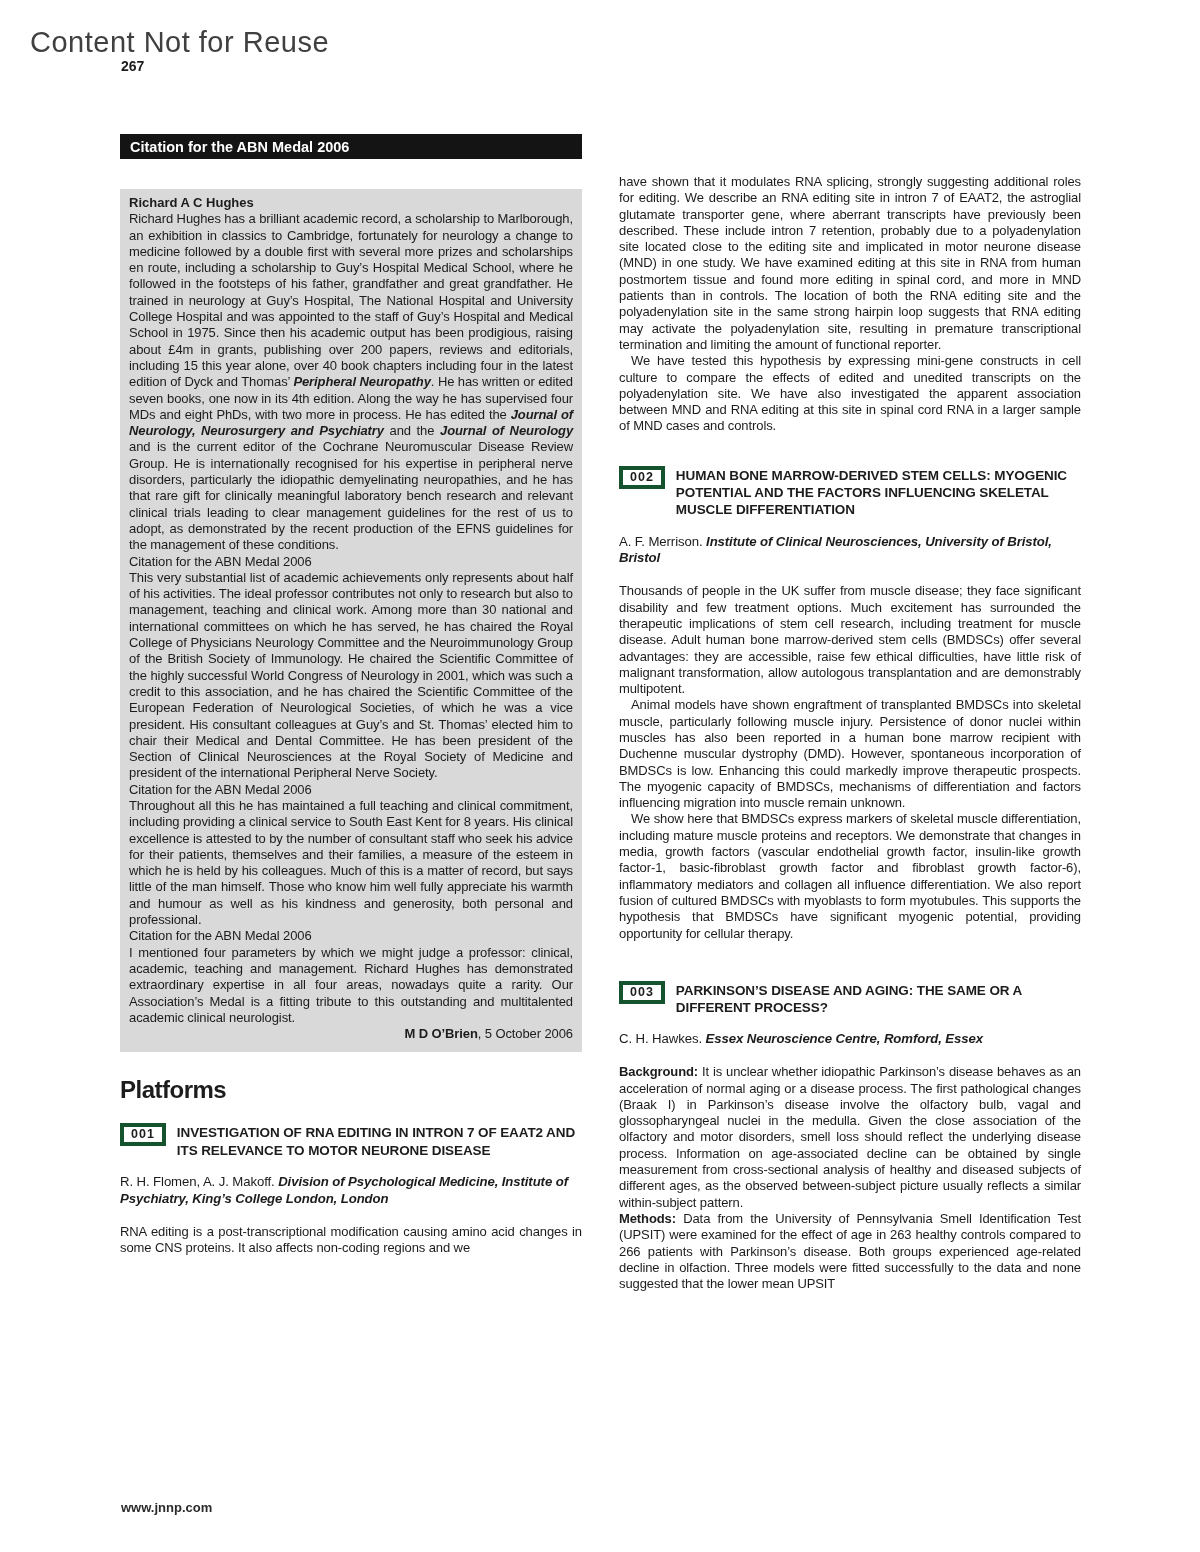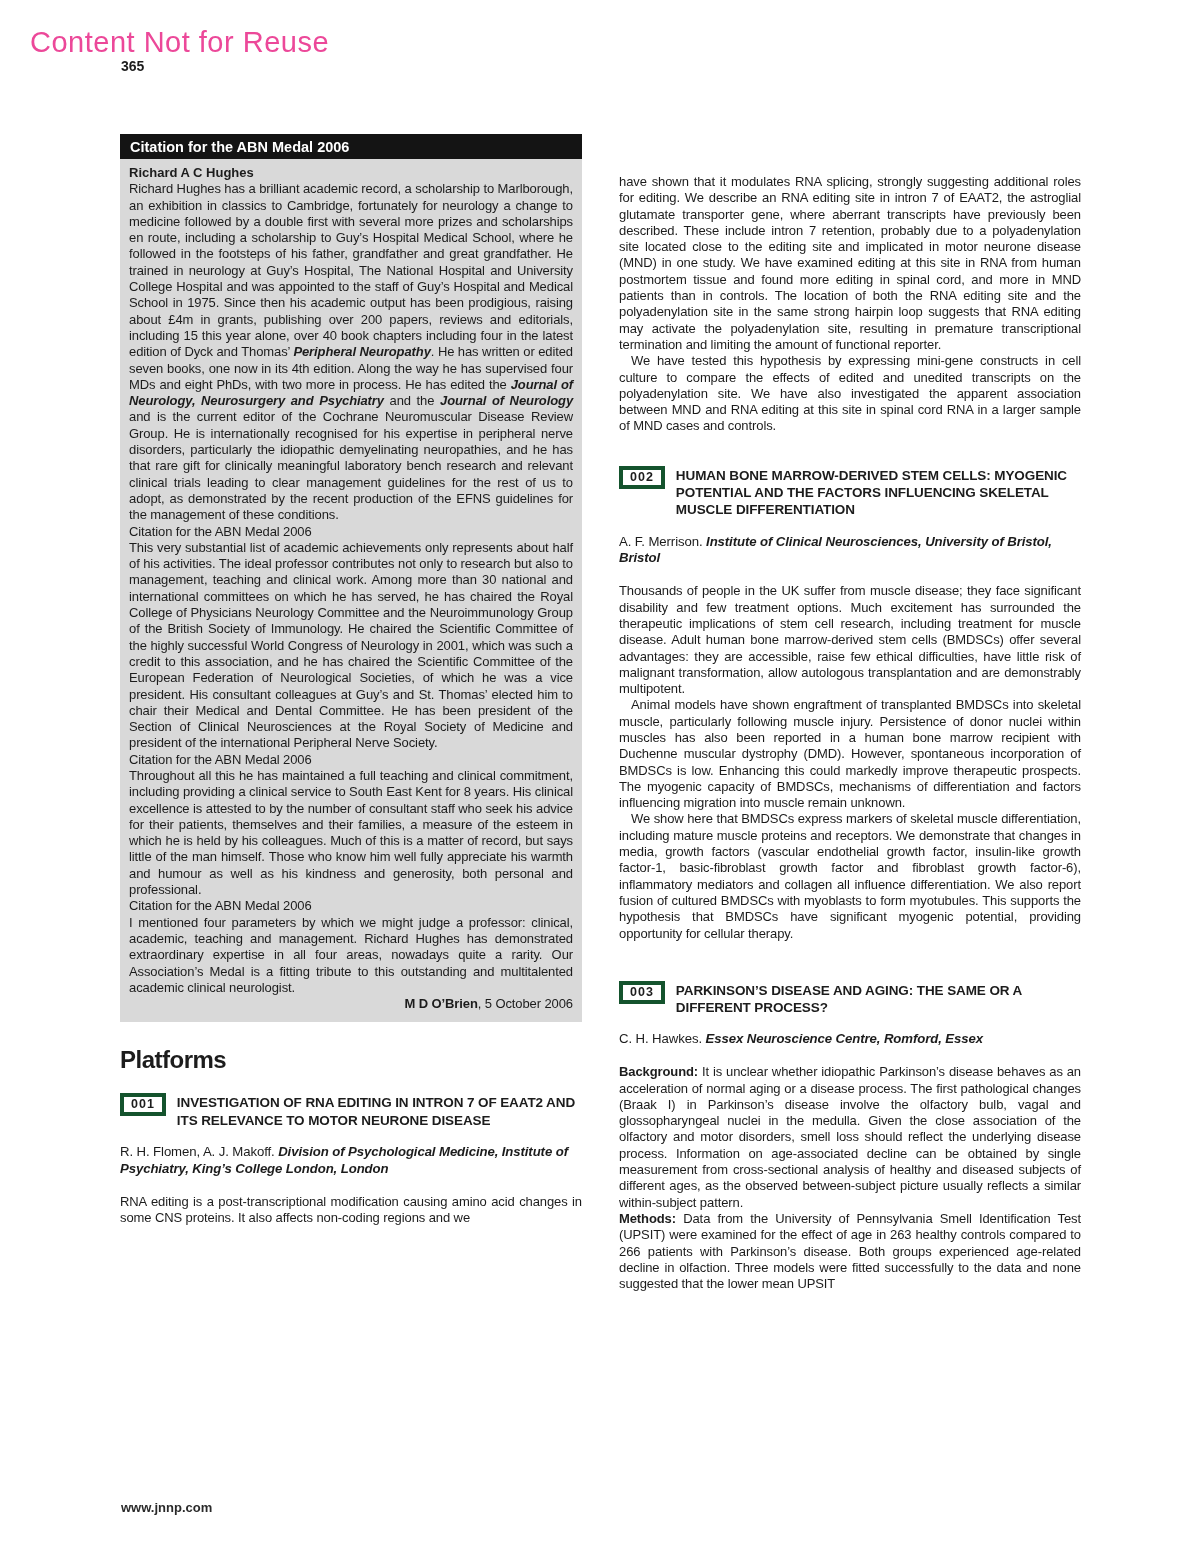--- a/index.html
+++ b/index.html
@@ -6,21 +6,21 @@
   body {
     width: 1200px; height: 1552px;
     background: #ffffff;
     color: #1c1c1c;
     font-family: "Liberation Sans", sans-serif;
     position: relative;
     overflow: hidden;
   }
   .watermark {
     position: absolute; top: 26px; left: 30px;
-    font-size: 29px; color: #ec4899; letter-spacing: 0.5px;
+    font-size: 29px; color: #404040; letter-spacing: 0.5px;
   }
   .page-number {
     position: absolute; top: 58px; left: 121px;
     font-size: 14px; font-weight: bold;
   }
   .content { position: absolute; top: 98px; left: 120px; width: 962px; }
 
   .title-row { display: flex; align-items: flex-end; }
   .main-title {
     margin: 0; font-size: 55px; font-weight: bold;
@@ -41,20 +41,21 @@
 
   .citation-box { width: 100%; }
   .citation-header {
     background: #141414; color: #ffffff;
     font-weight: bold; font-size: 14.5px;
     padding: 5px 10px 4px 10px;
   }
   .citation-body {
     background: #d9d9d9;
     padding: 6px 9px 10px 9px;
+    margin-top: 30px;
   }
   .citation-body .author-name {
     margin: 0; font-size: 13px; line-height: 16.3px; font-weight: bold;
   }
   .para {
     margin: 0; font-size: 13px; line-height: 16.3px;
     text-align: justify; letter-spacing: -0.1px;
   }
   .para.indent { text-indent: 12px; }
   .it { font-style: italic; font-weight: bold; }
@@ -83,21 +84,21 @@
   .abstract-continuation { margin-bottom: 30px; margin-top: 40px; }
 
   .footer-url {
     position: absolute; left: 121px; top: 1500px; font-size: 13px; color: #2a2a2a; font-weight: bold;
   }
 </style>
 </head>
 <body>
 
 <div class="watermark">Content Not for Reuse</div>
-<div class="page-number">365</div>
+<div class="page-number">267</div>
 
 <div class="content">
 
 
   <div class="columns">
 
     <div class="col">
 
       <div class="citation-box">
         <div class="citation-header">Citation for the ABN Medal 2006</div>

